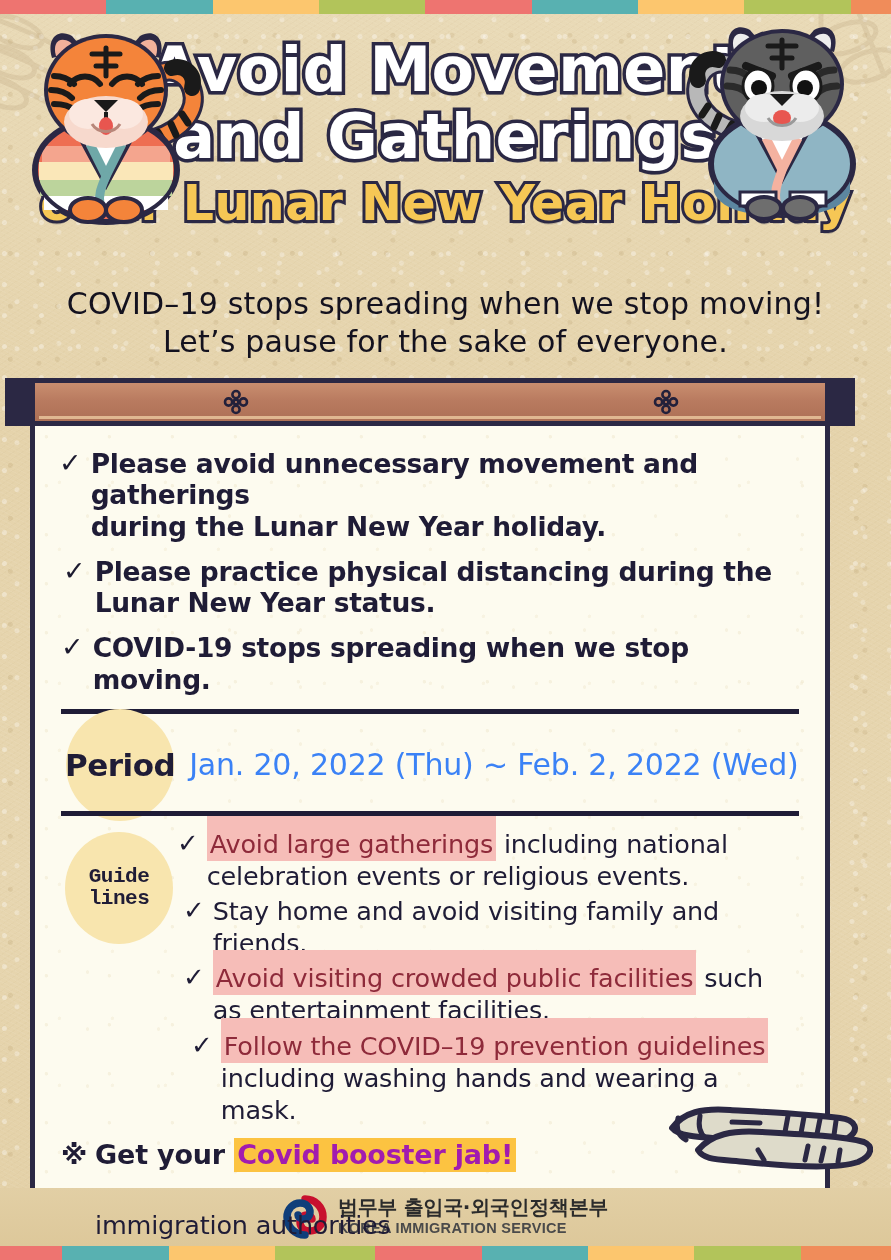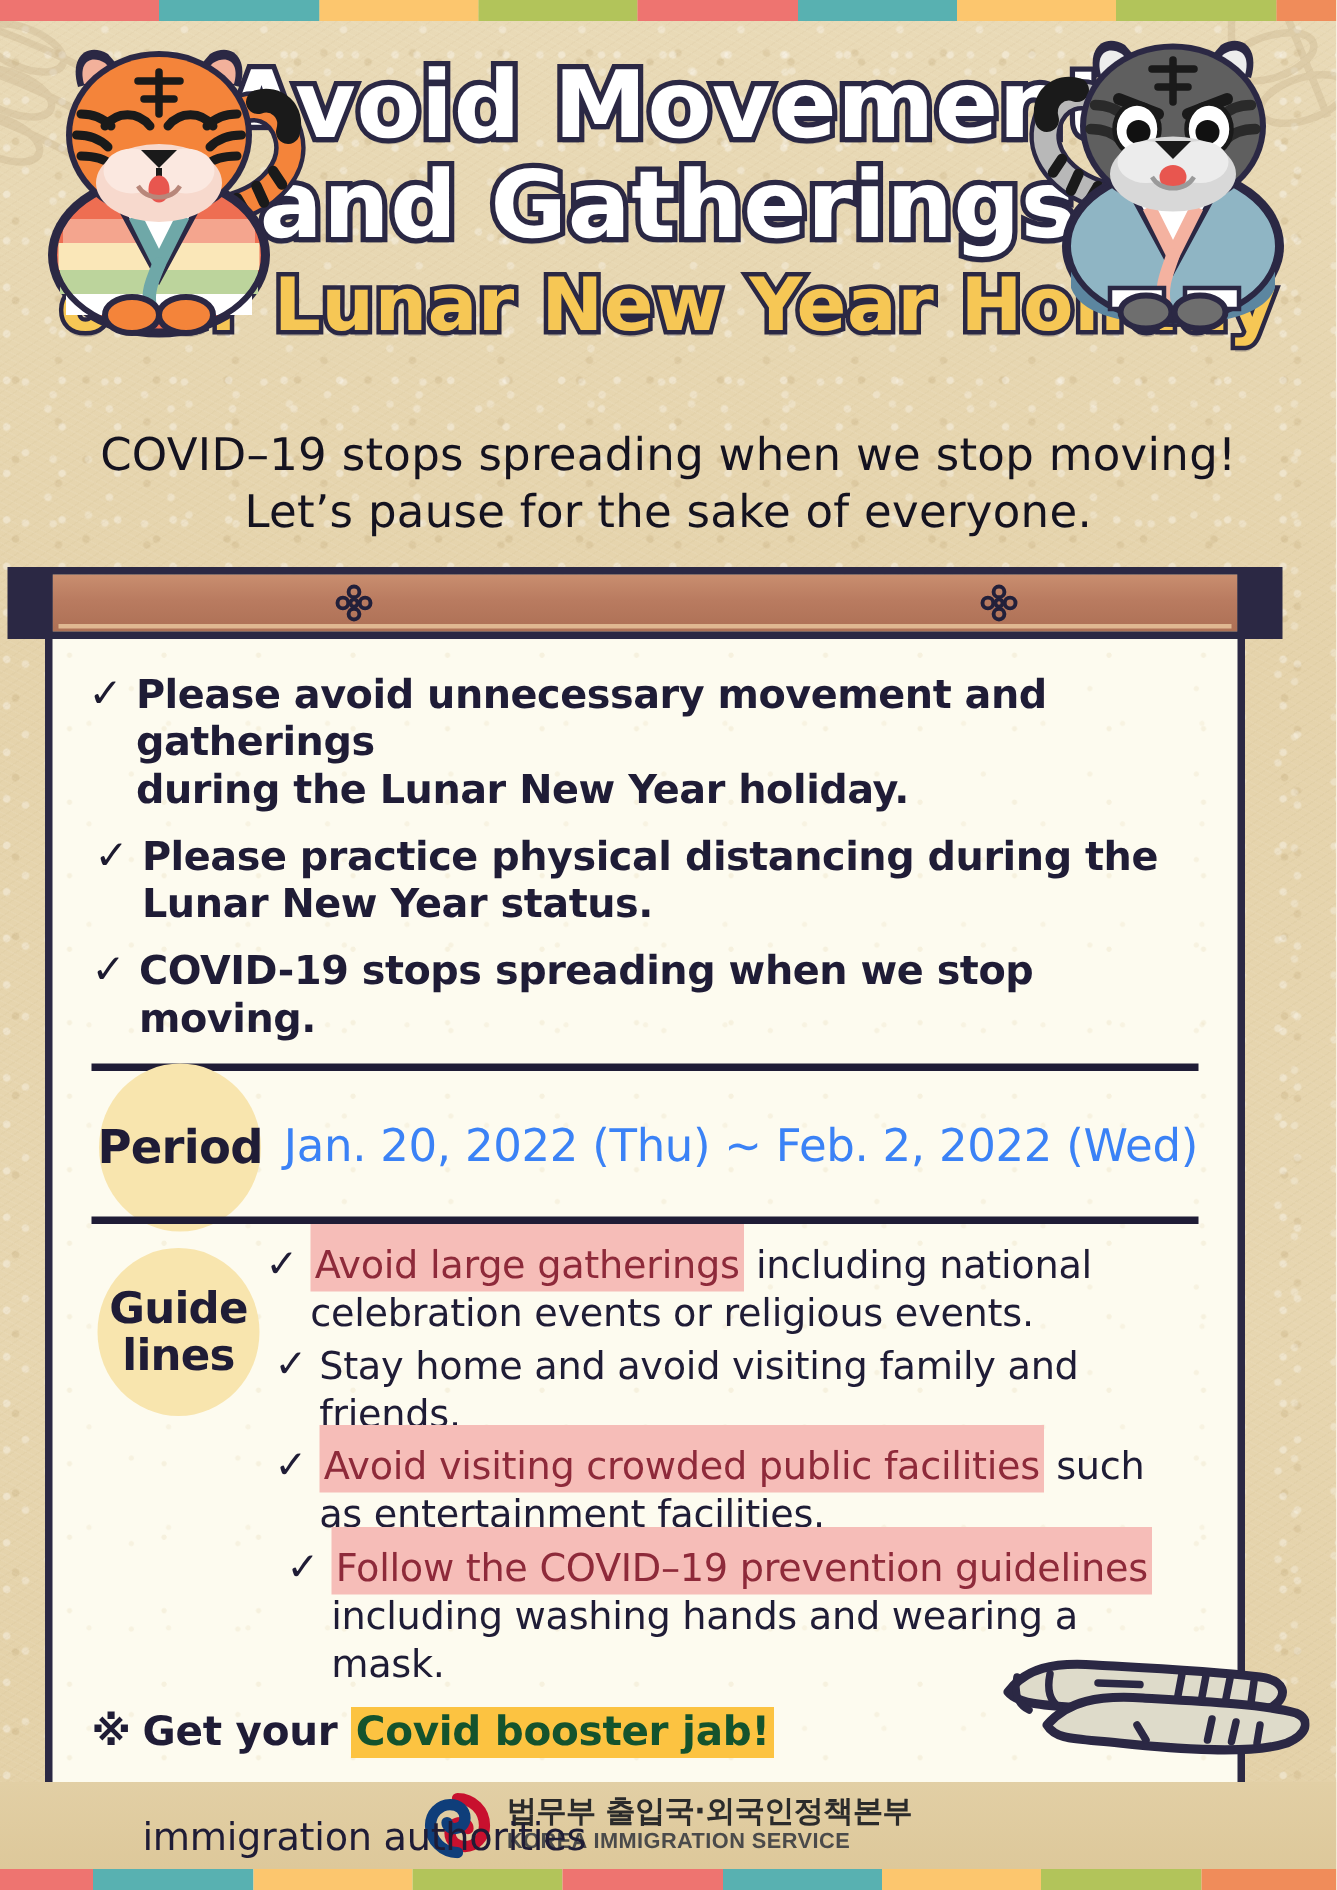--- a/index.html
+++ b/index.html
@@ -153,39 +153,39 @@
   .period-val{
     font-family:"DejaVu Sans",sans-serif;
     font-size:30px;color:#3b82f6;letter-spacing:-.2px;margin-left:14px;
     white-space:nowrap;
   }
 
   
   .guide-row{position:relative;z-index:2;display:flex;align-items:flex-start;padding:12px 2px 4px 4px;}
   .guide-lab{width:112px;flex:0 0 auto;height:116px;margin-top:2px;}
   .guide-lab .oval{width:108px;height:112px;}
-  .guide-lab .lab{font-size:29px;line-height:1.05;}
+  .guide-lab .lab{font-size:21px;line-height:1.05;font-family:Liberation Mono, monospace;}
   .guide-items{flex:1 1 auto;padding-left:2px;}
   .g-item{display:flex;align-items:flex-start;margin-bottom:3px;}
   .g-chk{
     font-family:"DejaVu Sans",sans-serif;font-size:26px;font-weight:bold;color:#1f1c36;
     margin-right:8px;line-height:1.22;flex:0 0 auto;
   }
   .g-txt{
     font-family:"DejaVu Sans",sans-serif;
     font-size:25.5px;line-height:1.26;color:#1f1c36;letter-spacing:-.2px;
   }
   .g-item.ind1{padding-left:6px;}
   .g-item.ind2{padding-left:14px;}
   .hl-pink{
     background:#f6bdb8;color:#8e2a3a;padding:13px 3px 2px 3px;
     box-decoration-break:clone;-webkit-box-decoration-break:clone;
   }
   .hl-yellow{
-    background:#fcc341;color:#14532d;padding:1px 3px 2px 3px;
+    background:#fcc341;color:#a21caf;padding:1px 3px 2px 3px;
     box-decoration-break:clone;-webkit-box-decoration-break:clone;
   }
 
   
   .note{position:relative;z-index:2;padding:6px 2px 10px 2px;}
   .note-head{
     display:flex;align-items:flex-start;
     font-family:"DejaVu Sans",sans-serif;font-weight:bold;
     font-size:27px;color:#1f1c36;letter-spacing:-.2px;
   }

